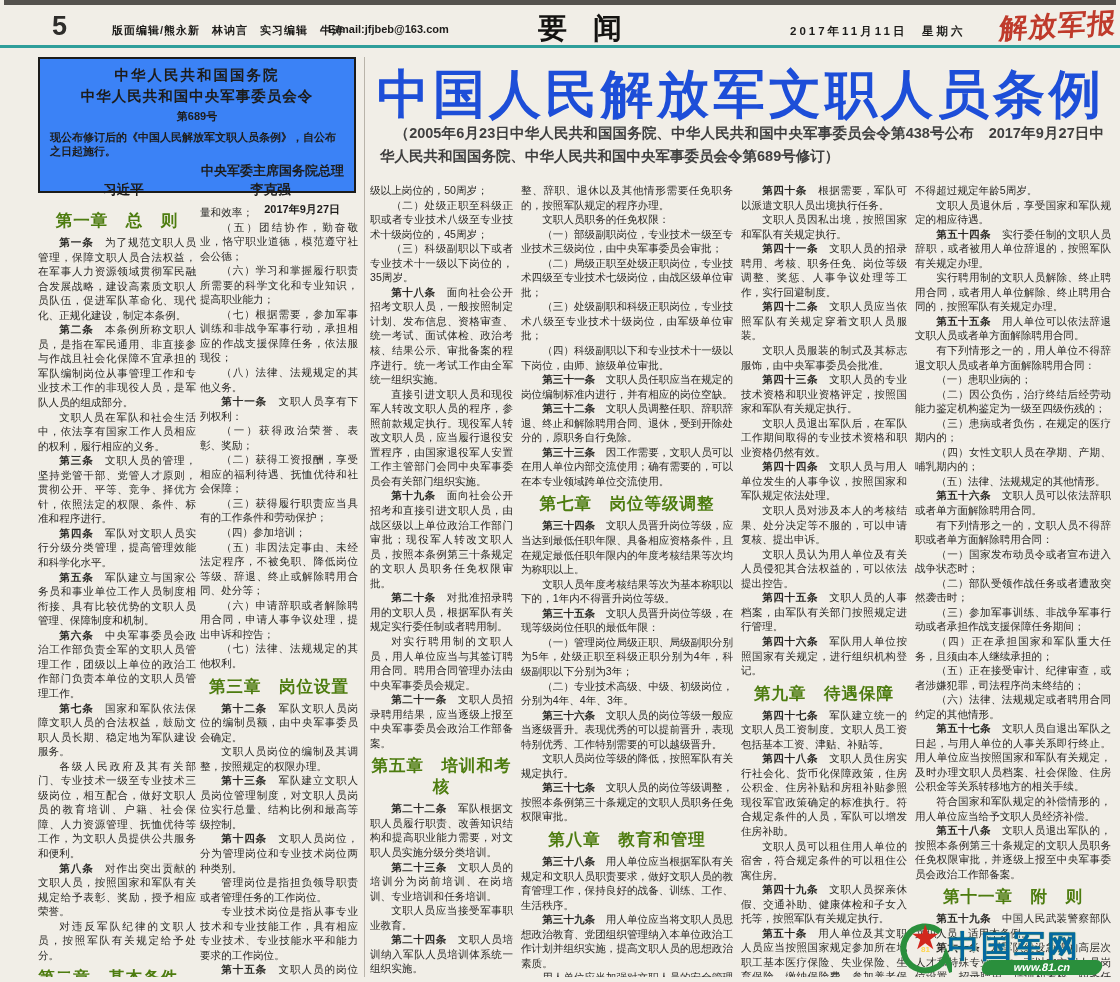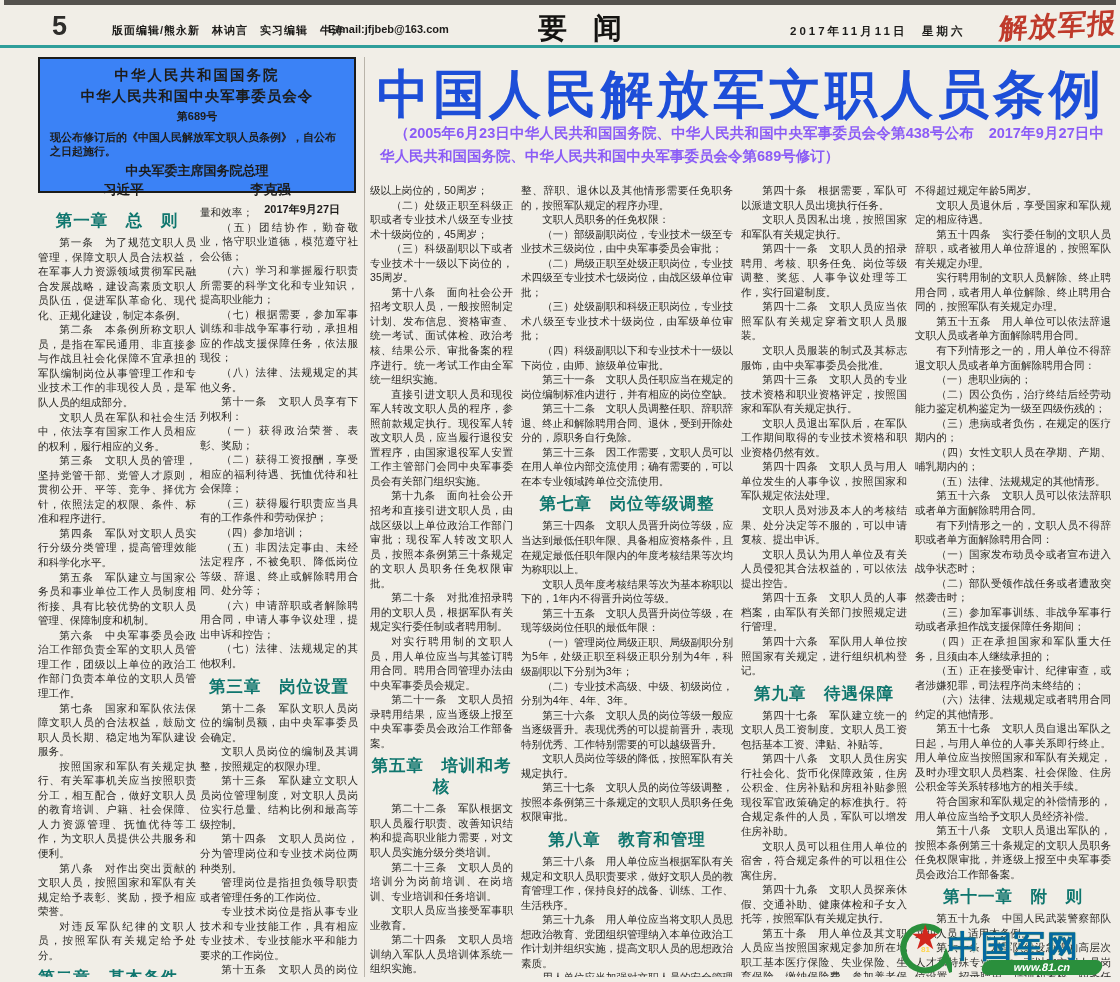--- a/index.html
+++ b/index.html
@@ -17,37 +17,37 @@
   .masthead{position:absolute;left:1000px;top:2px;font-size:28px;font-weight:bold;color:#bf3a2b;
        font-family:"Liberation Serif","DejaVu Serif",serif;transform:skewX(-8deg) rotate(-3deg);letter-spacing:1px;}
   .tealrule{position:absolute;left:0;top:45px;width:1120px;height:3px;background:#2f9e9a;}
   
   .order-box{position:absolute;left:38px;top:57px;width:318px;height:136px;border:2px solid #1c1b19;
        background:#3b82f6;padding:7px 10px 0 10px;box-sizing:border-box;}
   .ob-l1{font-size:14.5px;font-weight:bold;text-align:center;letter-spacing:2px;}
   .ob-l2{font-size:14.5px;font-weight:bold;text-align:center;letter-spacing:1px;margin-top:2px;}
   .ob-no{font-size:11px;font-weight:bold;text-align:center;margin-top:3px;}
   .ob-body{font-size:11px;font-weight:bold;margin-top:6px;line-height:14px;}
-  .ob-sign{display:flex;justify-content:center;margin-top:4px;font-size:13px;font-weight:bold;}
+  .ob-sign{display:flex;justify-content:flex-end;margin-top:4px;font-size:13px;font-weight:bold;}
   .ob-names{display:flex;justify-content:space-around;margin-top:1px;font-size:13.5px;font-weight:bold;}
   .ob-date{font-size:11px;font-weight:bold;text-align:right;margin-top:3px;padding-right:4px;}
   .vrule{position:absolute;left:364px;top:57px;width:1px;height:920px;background:#b9b4aa;}
   
   .headline{position:absolute;left:372px;top:60px;width:738px;text-align:center;
        font-size:52px;font-weight:bold;color:#1d4ed8;letter-spacing:4px;white-space:nowrap;}
   .subtitle{position:absolute;left:380px;top:122px;width:724px;font-size:14.5px;font-weight:bold;
-       line-height:23px;text-align:justify;text-indent:1em;color:#8b5cf6;}
+       line-height:23px;text-align:justify;text-indent:1em;color:#404040;}
   
   .col{position:absolute;top:183px;height:794px;overflow:hidden;font-size:10.6px;line-height:14.55px;
        text-align:justify;color:#2a2926;}
   .col p{margin:0;text-indent:2em;}
   .col p.cont{text-indent:0;}
-  .col p .lead{font-weight:normal;margin-top:41px;}
+  .col p .lead{font-weight:bold;margin-top:41px;}
   .col .chapter{font-weight:bold;font-size:16.5px;text-align:center;line-height:21px;
-       margin:5px 0 4px 0;text-indent:0;letter-spacing:1px;color:#0f766e;}
+       margin:5px 0 4px 0;text-indent:0;letter-spacing:1px;color:#4d7c0f;}
   .col-a{left:38px;top:205px;height:772px;width:158px;}
   .col-b{left:200px;top:205px;height:772px;width:158px;}
   .col-c{left:370px;width:143px;}
   .col-d{left:521px;width:212px;}
   .col-e{left:741px;width:166px;}
   .col-g{left:915px;width:196px;}
   
   .cnmil-logo{position:absolute;left:896px;top:920px;width:222px;height:58px;}
   .logo-swirl{position:absolute;left:0;top:2px;width:56px;height:54px;}
   .logo-star{position:absolute;left:14px;top:0px;font-size:34px;color:#d2271e;line-height:34px;}
@@ -98,21 +98,21 @@
 <div class="col col-a">
     <div class="chapter">第一章　总　则</div>
     <p><span class="lead">第一条　</span>为了规范文职人员管理，保障文职人员合法权益，在军事人力资源领域贯彻军民融合发展战略，建设高素质文职人员队伍，促进军队革命化、现代化、正规化建设，制定本条例。</p>
     <p><span class="lead">第二条　</span>本条例所称文职人员，是指在军民通用、非直接参与作战且社会化保障不宜承担的军队编制岗位从事管理工作和专业技术工作的非现役人员，是军队人员的组成部分。</p>
     <p>文职人员在军队和社会生活中，依法享有国家工作人员相应的权利，履行相应的义务。</p>
     <p><span class="lead">第三条　</span>文职人员的管理，坚持党管干部、党管人才原则，贯彻公开、平等、竞争、择优方针，依照法定的权限、条件、标准和程序进行。</p>
     <p><span class="lead">第四条　</span>军队对文职人员实行分级分类管理，提高管理效能和科学化水平。</p>
     <p><span class="lead">第五条　</span>军队建立与国家公务员和事业单位工作人员制度相衔接、具有比较优势的文职人员管理、保障制度和机制。</p>
     <p><span class="lead">第六条　</span>中央军事委员会政治工作部负责全军的文职人员管理工作，团级以上单位的政治工作部门负责本单位的文职人员管理工作。</p>
     <p><span class="lead">第七条　</span>国家和军队依法保障文职人员的合法权益，鼓励文职人员长期、稳定地为军队建设服务。</p>
-    <p>按照国家和军队有关规定执行、有关军事机关应当按照职责分工，相互配合，做好文职人员的教育培训、户籍、社会保障、人力资源管理、抚恤优待等工作，为文职人员提供公共服务和便利。</p>
+    <p>各级人民政府及其有关部门、专业技术一级至专业技术三级岗位，相互配合，做好文职人员的教育培训、户籍、社会保障、人力资源管理、抚恤优待等工作，为文职人员提供公共服务和便利。</p>
     <p><span class="lead">第八条　</span>对作出突出贡献的文职人员，按照国家和军队有关规定给予表彰、奖励，授予相应荣誉。</p>
     <p>对违反军队纪律的文职人员，按照军队有关规定给予处分。</p>
     <div class="chapter">第二章　基本条件、义务和权利</div>
   </div>
 <div class="col col-b">
     <p class="cont">量和效率；</p>
     <p>（五）团结协作，勤奋敬业，恪守职业道德，模范遵守社会公德；</p>
     <p>（六）学习和掌握履行职责所需要的科学文化和专业知识，提高职业能力；</p>
     <p>（七）根据需要，参加军事训练和非战争军事行动，承担相应的作战支援保障任务，依法服现役；</p>
     <p>（八）法律、法规规定的其他义务。</p>

